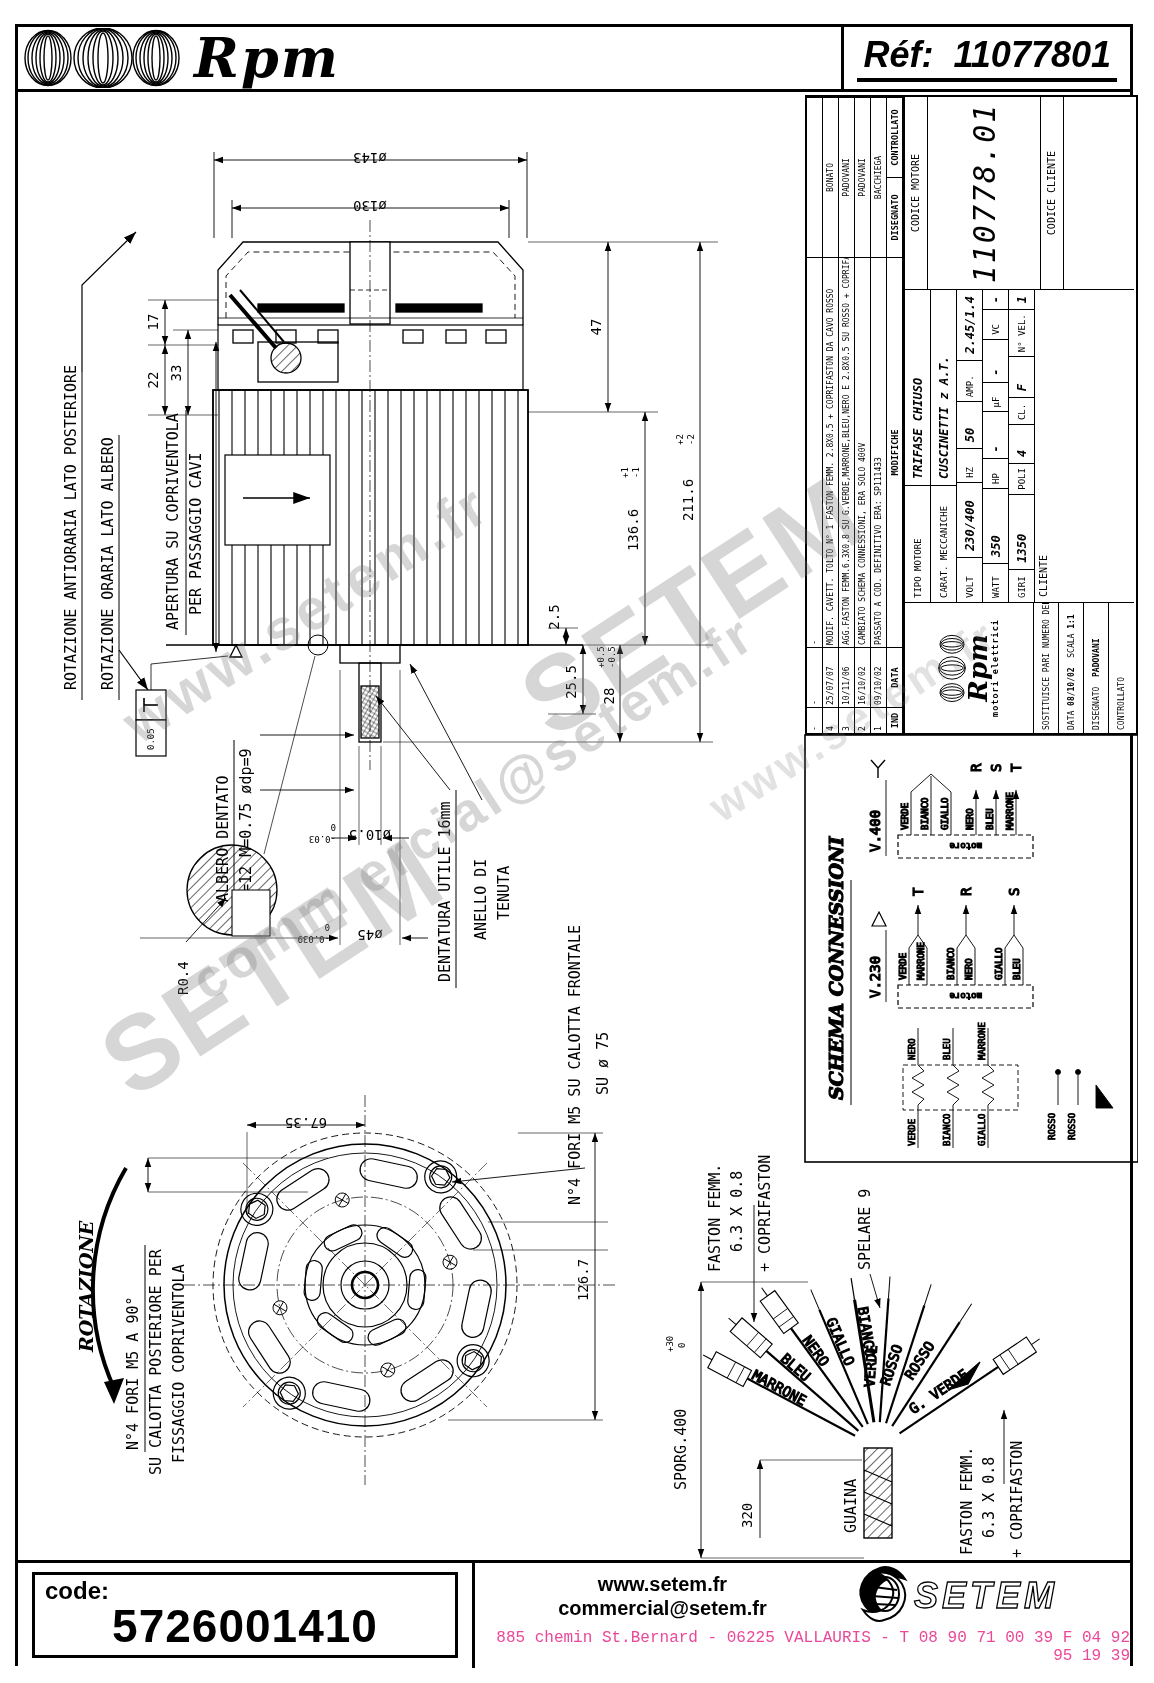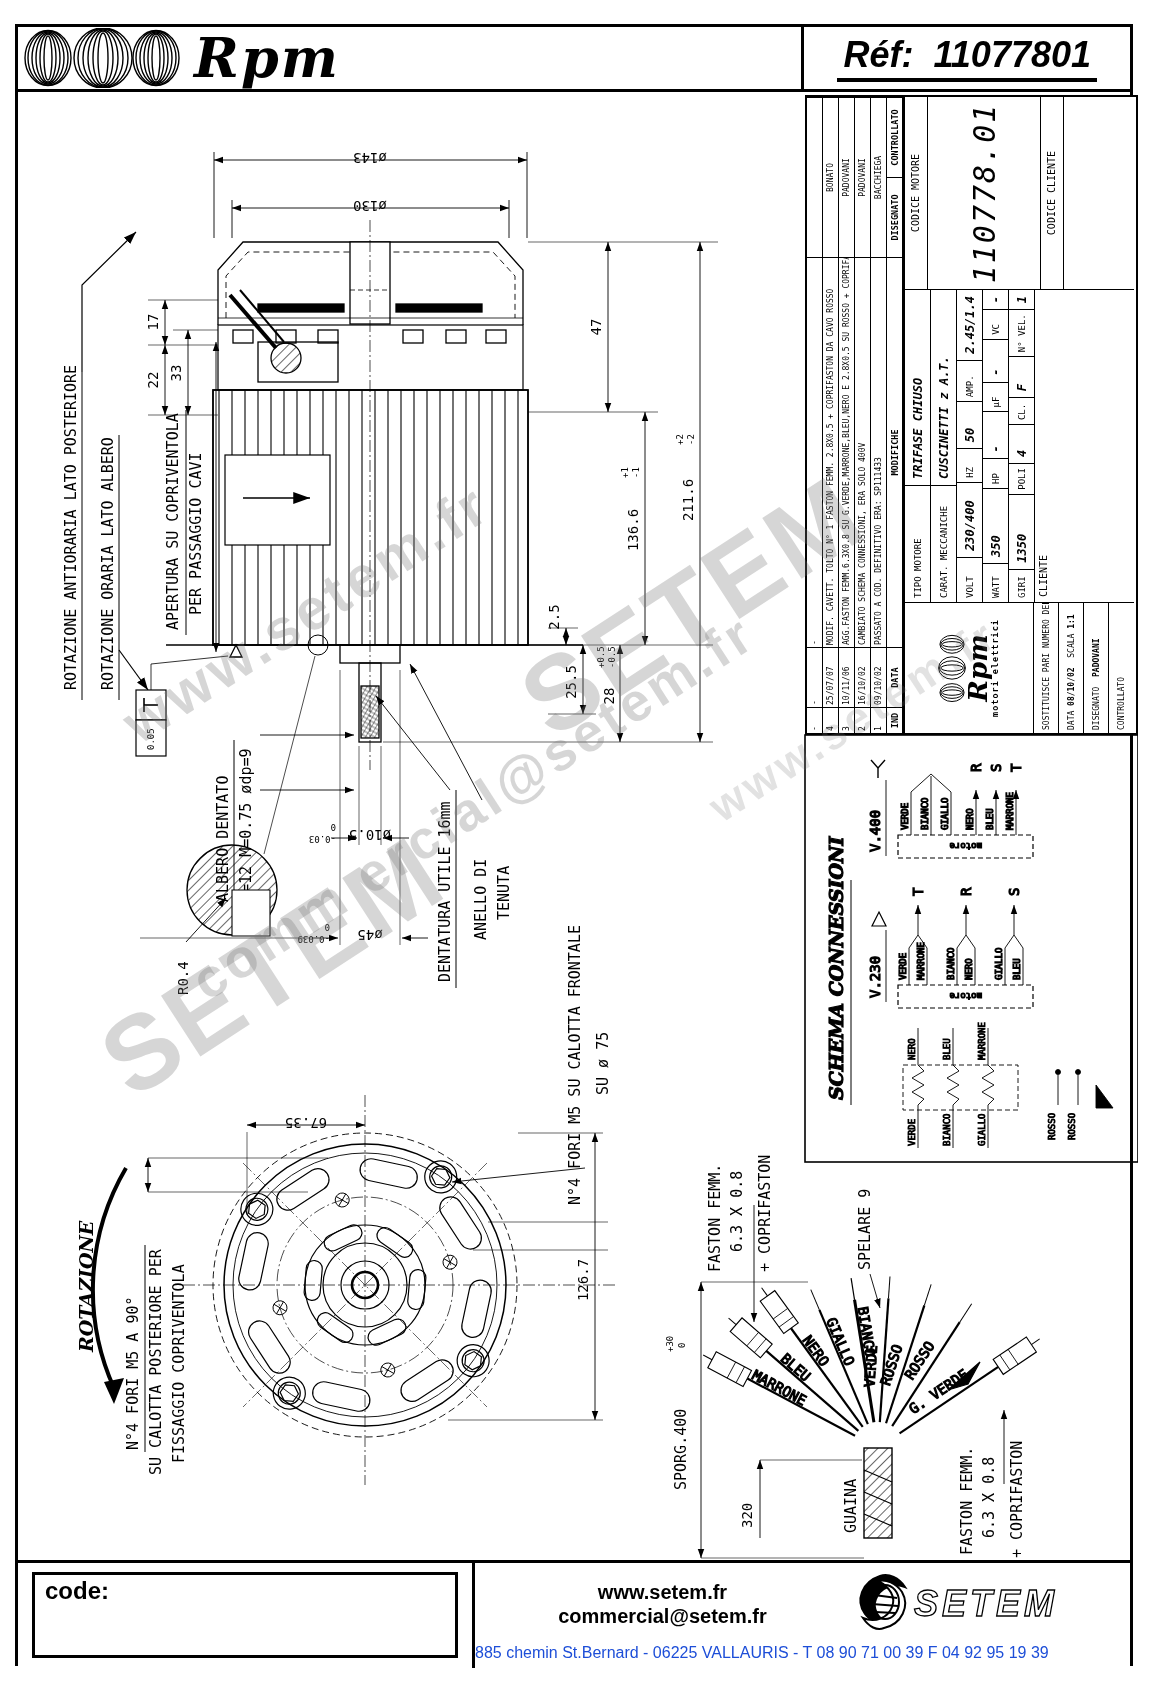--- a/index.html
+++ b/index.html
@@ -1,21 +1,21 @@
 <!DOCTYPE html>
 <html><head>
 <meta charset="utf-8">
 <style>
   html,body{margin:0;padding:0;background:#fff;}
   body{width:1154px;height:1683px;position:relative;font-family:"Liberation Sans",sans-serif;color:#000;overflow:hidden;}
   .frame{position:absolute;left:15px;top:24px;width:1118px;height:1642px;border:3px solid #000;box-sizing:border-box;}
   
   .hdr{position:absolute;left:18px;top:27px;width:1112px;height:62px;border-bottom:3px solid #000;display:flex;align-items:center;}
   .brand{font-family:"DejaVu Serif",serif;font-style:italic;font-weight:bold;font-size:54px;margin-left:6px;letter-spacing:2px;}
-  .refbox{margin-left:auto;height:100%;display:flex;align-items:center;border-left:3px solid #000;padding:0 33px;}
+  .refbox{margin-left:auto;height:100%;display:flex;align-items:center;border-left:3px solid #000;padding:0 13px;}
   .reftxt{font-family:"Liberation Sans",sans-serif;font-style:italic;font-weight:bold;font-size:36px;border-bottom:4px solid #000;padding:0 6px 2px 6px;}
   
   .wm{position:absolute;transform:rotate(-33deg);transform-origin:0 0;font-weight:bold;color:rgba(120,120,120,0.30);pointer-events:none;z-index:5;letter-spacing:4px;white-space:nowrap;}
   
   .tb{position:absolute;left:805px;top:95px;width:640px;height:333px;transform-origin:0 0;transform:translate(0px,640px) rotate(-90deg);background:#fff;border:2px solid #000;box-sizing:border-box;z-index:2;font-family:"DejaVu Sans Mono",monospace;}
   .rev{display:grid;grid-template-columns:26px 60px 390px 80px 80px;border-bottom:2px solid #000;}
   .rev div{border-right:1px solid #000;border-bottom:1px solid #000;font-size:8px;line-height:16px;height:16px;overflow:hidden;white-space:nowrap;padding:0 2px;box-sizing:border-box;}
   .rev .nm{grid-column:span 2;text-align:center;}
   .rev .hd{font-size:8.5px;text-align:center;font-weight:bold;}
   .tbmain{display:flex;height:229px;}
@@ -35,21 +35,21 @@
   .tbr .cfill{flex:1;}
   
   .foot{position:absolute;left:18px;top:1560px;width:1112px;height:105px;border-top:3px solid #000;display:flex;z-index:2;background:#fff;}
   .codebox{width:420px;margin:9px 0 10px 14px;border:3px solid #000;position:relative;}
   .codebox .cl{position:absolute;left:10px;top:2px;font-weight:bold;font-size:24px;}
   .codebox .cv{position:absolute;left:0;right:0;top:24px;text-align:center;font-weight:bold;font-size:46px;letter-spacing:1px;}
   .fsep{border-left:3px solid #000;margin-left:14px;}
   .fright{flex:1;display:flex;flex-direction:column;}
   .frow{display:flex;align-items:center;flex:1;}
   .webs{flex:1;text-align:center;font-weight:bold;font-size:20px;line-height:24px;}
-  .addr{text-align:left;font-size:16px;color:#1d4ed8;padding-bottom:6px;}
+  .addr{text-align:right;font-size:16px;color:#ec4899;padding-bottom:6px;font-family:Liberation Mono, monospace;}
   .setemlogo{margin-right:30px;}
   .setemtxt{font-style:italic;font-weight:bold;font-size:36px;fill:none;stroke:#000;stroke-width:1.3;letter-spacing:4px;font-family:"Liberation Sans",sans-serif;}
   
   svg text{fill:#000;}
   .dt{font-family:"DejaVu Sans Mono",monospace;font-size:14px;}
   .dts{font-family:"DejaVu Sans Mono",monospace;font-size:9px;}
   .dtl{font-family:"DejaVu Sans Mono",monospace;font-size:15px;}
   .dti{font-family:"DejaVu Serif",serif;font-style:italic;font-weight:bold;font-size:19px;}
   .sch{font-family:"DejaVu Sans Mono",monospace;font-size:9px;}
 </style>
@@ -680,20 +680,21 @@
 
 <div class="wm" style="left:110px;top:700px;font-size:58px;">www.setem.fr</div>
 <div class="wm" style="left:500px;top:660px;font-size:105px;">SETEM</div>
 <div class="wm" style="left:180px;top:960px;font-size:54px;">comm ercial@setem.fr</div>
 <div class="wm" style="left:80px;top:1020px;font-size:105px;">SETEM</div>
 <div class="wm" style="left:700px;top:790px;font-size:44px;opacity:.7">www.setem.fr</div>
 
 <div class="foot">
   <div class="codebox">
     <div class="cl">code:</div>
+    <div class="cv">5726001410</div>
   </div>
   <div class="fsep"></div>
   <div class="fright">
     <div class="frow">
       <div class="webs">
         <div>www.setem.fr</div>
         <div>commercial@setem.fr</div>
       </div>
       <div class="setemlogo">
         <svg width="250" height="62" viewBox="0 0 250 62">

